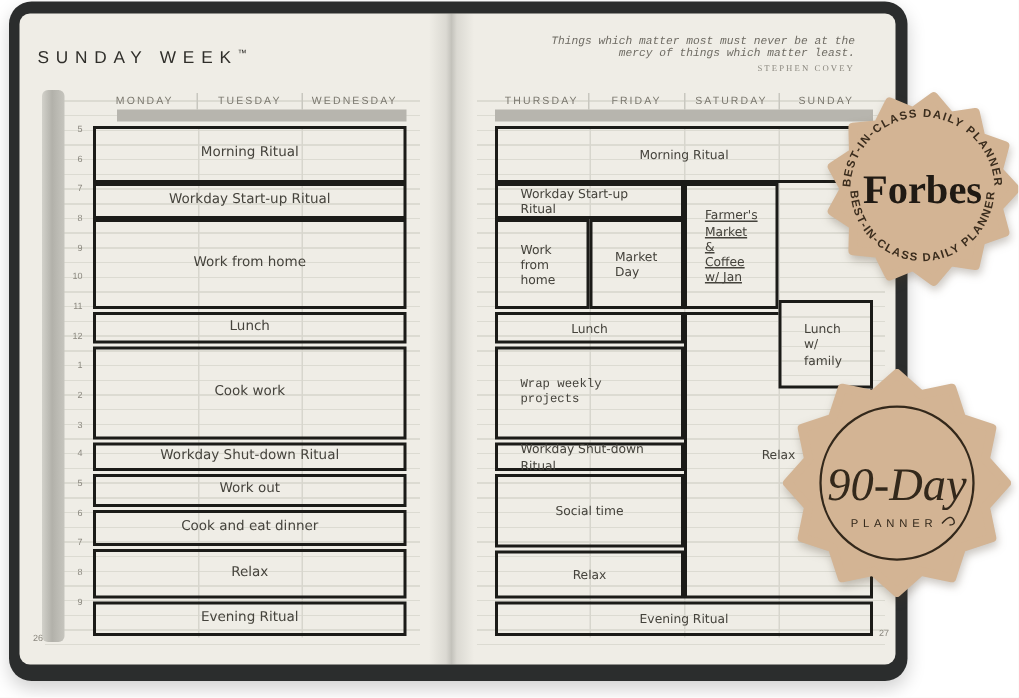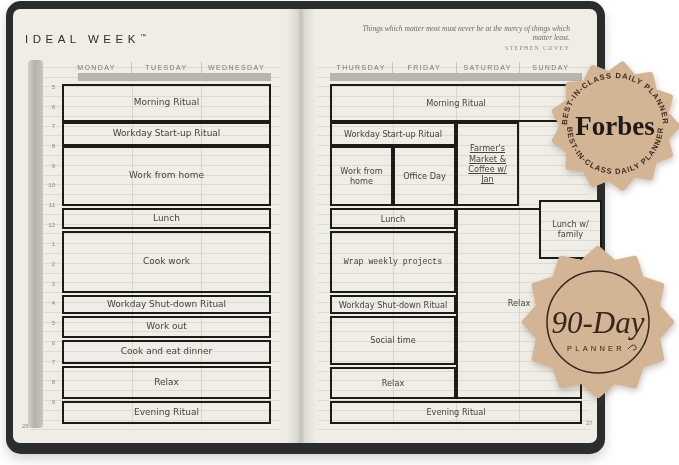--- a/index.html
+++ b/index.html
@@ -17,21 +17,21 @@
   .edge-strip{position:absolute;left:28px;top:60px;width:15px;height:368px;border-radius:4px;
           background:linear-gradient(to right,#d2d1ca,#b2b1aa 45%,#c6c5be);}
   .spine{position:absolute;left:286px;top:9px;width:30px;height:434px;
           background:linear-gradient(to right,rgba(40,40,35,0) 0%,rgba(40,40,35,.10) 38%,
           rgba(40,40,35,.22) 50%,rgba(40,40,35,.10) 62%,rgba(40,40,35,0) 100%);}
   
   .title{position:absolute;left:25px;top:33px;font-size:11.5px;letter-spacing:4.5px;
          color:#2f2e2a;font-weight:500;}
   .title .tm{font-size:6px;letter-spacing:0;vertical-align:5px;}
   .quote-wrap{position:absolute;left:350px;top:24px;width:220px;text-align:right;}
-  .quote{font-family:Liberation Serif, serif;font-style:italic;font-size:7.5px;color:#6e6b63;}
+  .quote{font-family:Liberation Mono, monospace;font-style:italic;font-size:7.5px;color:#6e6b63;}
   .quote-author{margin-top:3px;font-size:5.8px;letter-spacing:1.4px;color:#8a877e;
          font-family:"Liberation Serif",serif;}
   
   .dayrow{position:absolute;top:62px;height:11px;display:flex;}
   .dayrow-left{left:62px;width:209px;}
   .dayrow-right{left:330px;width:252px;}
   .daycell{flex:1;display:flex;align-items:center;justify-content:center;
          font-size:7px;letter-spacing:1.4px;color:#7b786f;}
   .daycell + .daycell{border-left:1px solid #c8c7bf;}
   .band{position:absolute;top:73px;height:8px;background:#b7b5ae;}
@@ -41,23 +41,23 @@
   .time-col{position:absolute;left:42px;top:84px;width:16px;height:341px;}
   .time-label{position:absolute;right:3px;transform:translateY(-50%);font-size:6px;color:#8b887f;}
   
   .sched{position:absolute;top:84px;height:341px;}
   .sched-left{left:62px;width:209px;}
   .sched-right{left:330px;width:252px;}
   .cdiv{position:absolute;top:0;bottom:0;width:1px;background:#d7d6cd;}
   .sched-left .cdiv.c1{left:33.33%;} .sched-left .cdiv.c2{left:66.66%;}
   .sched-right .cdiv.c1{left:25%;} .sched-right .cdiv.c2{left:50%;} .sched-right .cdiv.c3{left:75%;}
   .block{position:absolute;box-sizing:border-box;border:2px solid #1b1b18;
-         display:flex;align-items:center;justify-content:center;text-align:center;
+         display:flex;align-items:center;justify-content:center;
          font-family:"DejaVu Sans",cursive;color:#45433c;font-size:9px;line-height:1.25;
-         padding:1px 3px;}
+         padding:1px 15px;}
   .sched-right .block{font-size:8.2px;}
   .block.opaque{background:#efede6 repeating-linear-gradient(to bottom,
          rgba(0,0,0,0) 0px,rgba(0,0,0,0) 8.8px,#dcdbd2 8.8px,#dcdbd2 9.8px);}
   .pagenum{position:absolute;font-size:6px;color:#8b887f;}
   .pagenum-left{left:22px;top:423px;}
   .pagenum-right{left:586px;top:420px;}
   
   .badge{position:absolute;filter:drop-shadow(1px 3px 3px rgba(70,55,35,.28));}
   .badge-forbes{left:545px;top:56px;width:140px;height:140px;}
   .badge-90day{left:518px;top:242px;width:160px;height:160px;}
@@ -70,21 +70,21 @@
 </head>
 <body>
 
 <div class="scene">
   <div class="cover"></div>
   <div class="pages"></div>
   <div class="ruling ruling-left"></div>
   <div class="ruling ruling-right"></div>
   <div class="edge-strip"></div>
 
-  <div class="title"><span>IDEAL WEEK</span><span class="tm">™</span></div>
+  <div class="title"><span>SUNDAY WEEK</span><span class="tm">™</span></div>
 
   <div class="quote-wrap">
     <div class="quote">Things which matter most must never be at the mercy of things which matter least.</div>
     <div class="quote-author">STEPHEN COVEY</div>
   </div>
 
   <div class="dayrow dayrow-left" id="dayrow-left">
       <div class="daycell">MONDAY</div>
       <div class="daycell">TUESDAY</div>
       <div class="daycell">WEDNESDAY</div>
@@ -132,25 +132,25 @@
       <div class="block" style="left: 0%; width: 100%; top: 82.7%; height: 9.7%;">Relax</div>
       <div class="block" style="left: 0%; width: 100%; top: 93%; height: 6.7%;">Evening Ritual</div>
     </div>
   <div class="sched sched-right" id="sched-right">
     <div class="cdiv c1"></div>
     <div class="cdiv c2"></div>
     <div class="cdiv c3"></div>
   <div class="block" style="left: 0%; width: 100%; top: 0%; height: 11.1%;">Morning Ritual</div>
       <div class="block" style="left: 0%; width: 50%; top: 11.1%; height: 7%;">Workday Start-up Ritual</div>
       <div class="block" style="left: 0%; width: 25%; top: 18.2%; height: 17.6%;">Work from home</div>
-      <div class="block" style="left: 25%; width: 25%; top: 18.2%; height: 17.6%;">Office Day</div>
+      <div class="block" style="left: 25%; width: 25%; top: 18.2%; height: 17.6%;">Market Day</div>
       <div class="block" style="left: 50%; width: 25%; top: 11.1%; height: 24.7%; text-decoration: underline;">Farmer's Market &amp; Coffee w/ Jan</div>
       <div class="block" style="left: 0%; width: 50%; top: 36.4%; height: 6.2%;">Lunch</div>
       <div class="block" style="left: 50%; width: 50%; top: 36.4%; height: 56%;">Relax</div>
-      <div class="block opaque" style="left: 75%; width: 25%; top: 34%; height: 17.3%; margin-left: 20px;">Lunch w/ family</div>
+      <div class="block opaque" style="left: 75%; width: 25%; top: 34%; height: 17.3%;">Lunch w/ family</div>
       <div class="block" style="left: 0%; width: 50%; top: 43.1%; height: 18.2%; font-family: Liberation Mono, monospace;">Wrap weekly projects</div>
       <div class="block" style="left: 0%; width: 50%; top: 61.9%; height: 5.6%;">Workday Shut-down Ritual</div>
       <div class="block" style="left: 0%; width: 50%; top: 68%; height: 14.4%;">Social time</div>
       <div class="block" style="left: 0%; width: 50%; top: 83%; height: 9.4%;">Relax</div>
       <div class="block" style="left: 0%; width: 100%; top: 93%; height: 6.7%;">Evening Ritual</div>
     </div>
 
   <div class="spine"></div>
 
   <div class="pagenum pagenum-left">26</div>

